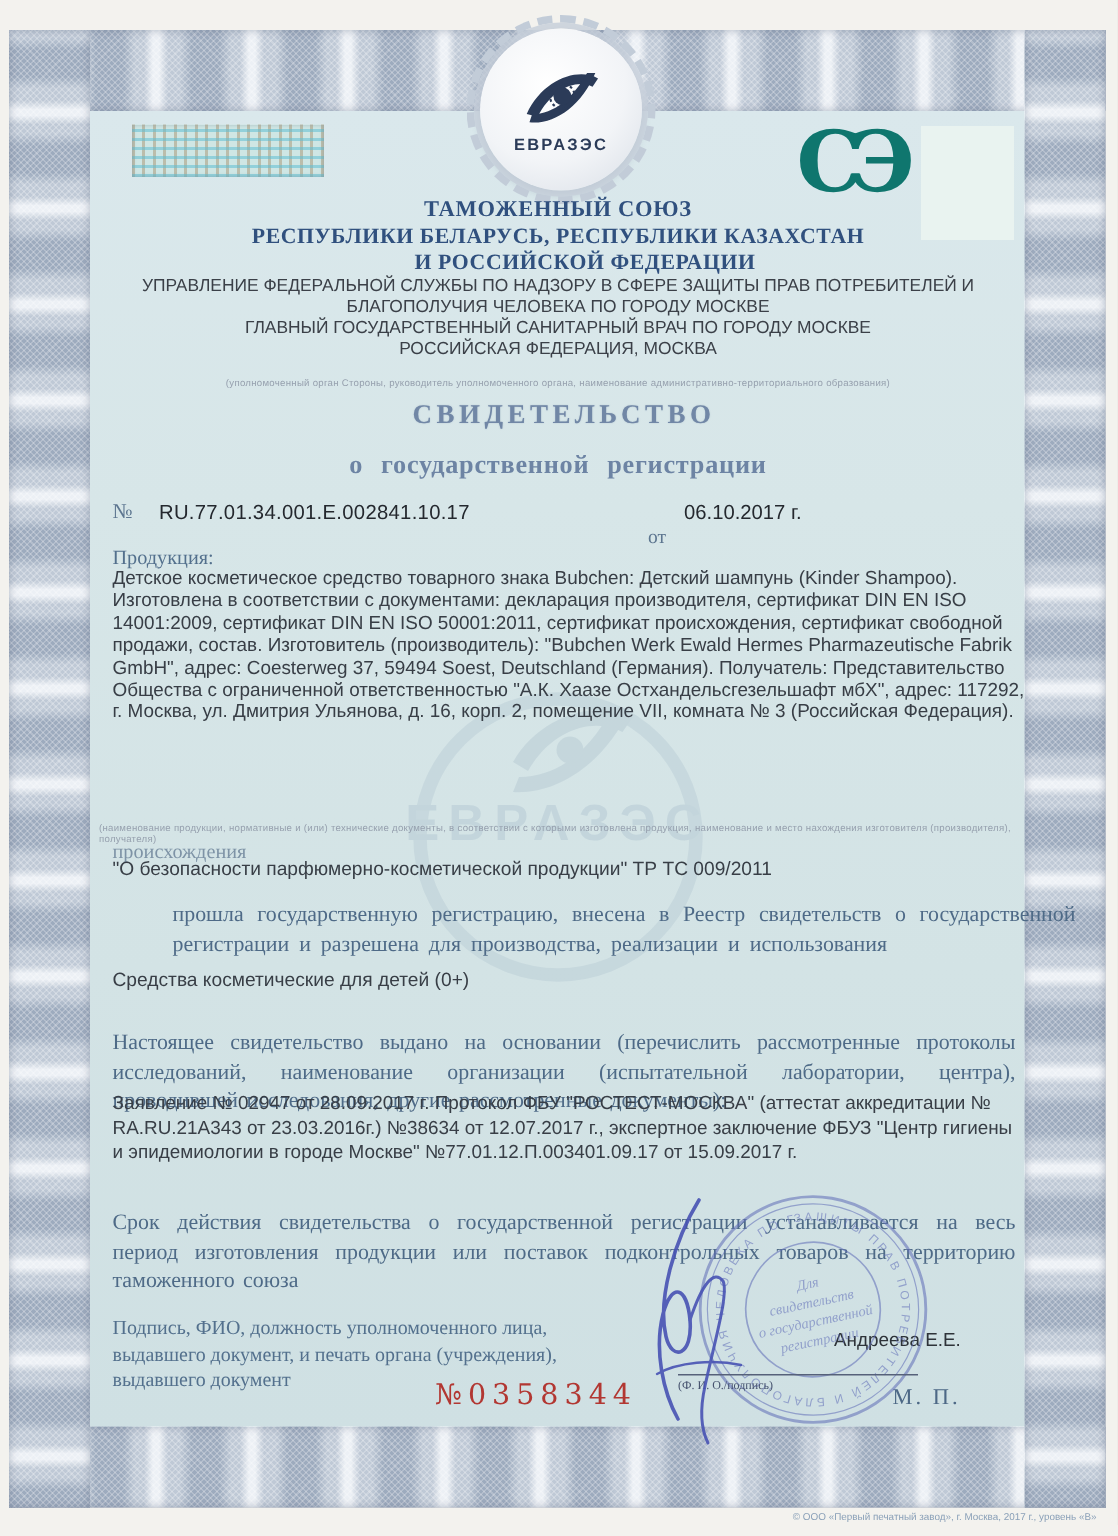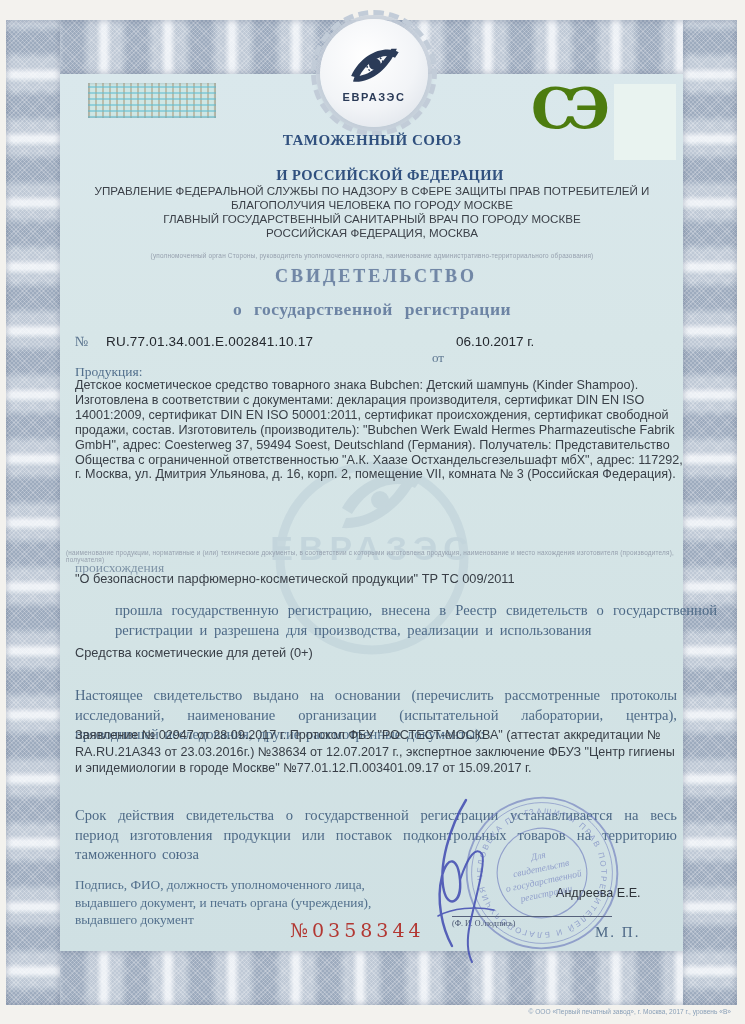--- a/index.html
+++ b/index.html
@@ -34,21 +34,21 @@
   .medallion .org{font-weight:bold;font-size:11px;letter-spacing:1.5px;color:#2b3b58;margin-top:2px;}
   
   .holo{position:absolute;left:88px;top:83px;width:128px;height:35px;z-index:2;
     background-color:#cfe6e4;
     background-image:
       repeating-linear-gradient(0deg, rgba(96,190,210,.55) 0 2px, rgba(0,0,0,0) 2px 6px),
       repeating-linear-gradient(90deg, rgba(158,128,86,.40) 0 2px, rgba(0,0,0,0) 2px 7px);
     box-shadow:inset 0 0 3px rgba(120,140,150,.5);}
   
   .se-mark{position:absolute;left:531px;top:80px;z-index:2;font-family:"DejaVu Serif",serif;
-    font-weight:bold;font-size:56px;line-height:1;color:#4d7c0f;letter-spacing:-10px;}
+    font-weight:bold;font-size:56px;line-height:1;color:#0f766e;letter-spacing:-10px;}
   .wm-square{position:absolute;left:614px;top:84px;width:62px;height:76px;z-index:2;
     background:rgba(235,244,241,.85);}
   
   .abs{position:absolute;z-index:4;}
   .center{text-align:center;}
   .serifblue{font-family:"Liberation Serif",serif;color:#53708d;}
   .sansdark{font-family:"Liberation Sans",sans-serif;color:#383e46;}
   .hdr-union1{left:62px;width:620px;top:132px;font-family:"Liberation Serif",serif;font-weight:bold;
     font-size:15px;color:#30507e;letter-spacing:.5px;}
   .hdr-union2{left:62px;width:620px;top:150px;font-family:"Liberation Serif",serif;font-weight:bold;
@@ -126,20 +126,21 @@
     </svg>
     <div class="org">ЕВРАЗЭС</div>
   </div>
 
   <div class="holo"></div>
 
   <div class="abs se-mark">СЭ</div>
   <div class="wm-square"></div>
 
   <div class="abs center hdr-union1">ТАМОЖЕННЫЙ СОЮЗ</div>
+  <div class="abs center hdr-union2">РЕСПУБЛИКИ БЕЛАРУСЬ, РЕСПУБЛИКИ КАЗАХСТАН</div>
   <div class="abs center hdr-union3">И РОССИЙСКОЙ ФЕДЕРАЦИИ</div>
   <div class="abs center hdr-auth a1 sansdark">УПРАВЛЕНИЕ ФЕДЕРАЛЬНОЙ СЛУЖБЫ ПО НАДЗОРУ В СФЕРЕ ЗАЩИТЫ ПРАВ ПОТРЕБИТЕЛЕЙ И</div>
   <div class="abs center hdr-auth a2 sansdark">БЛАГОПОЛУЧИЯ ЧЕЛОВЕКА ПО ГОРОДУ МОСКВЕ</div>
   <div class="abs center hdr-auth a3 sansdark">ГЛАВНЫЙ ГОСУДАРСТВЕННЫЙ САНИТАРНЫЙ ВРАЧ ПО ГОРОДУ МОСКВЕ</div>
   <div class="abs center hdr-auth a4 sansdark">РОССИЙСКАЯ ФЕДЕРАЦИЯ, МОСКВА</div>
   <div class="abs center tiny-caption auth-caption">(уполномоченный орган Стороны, руководитель уполномоченного органа, наименование административно-территориального образования)</div>
 
   <div class="abs center title-main">СВИДЕТЕЛЬСТВО</div>
   <div class="abs center title-sub">о государственной регистрации</div>
 

